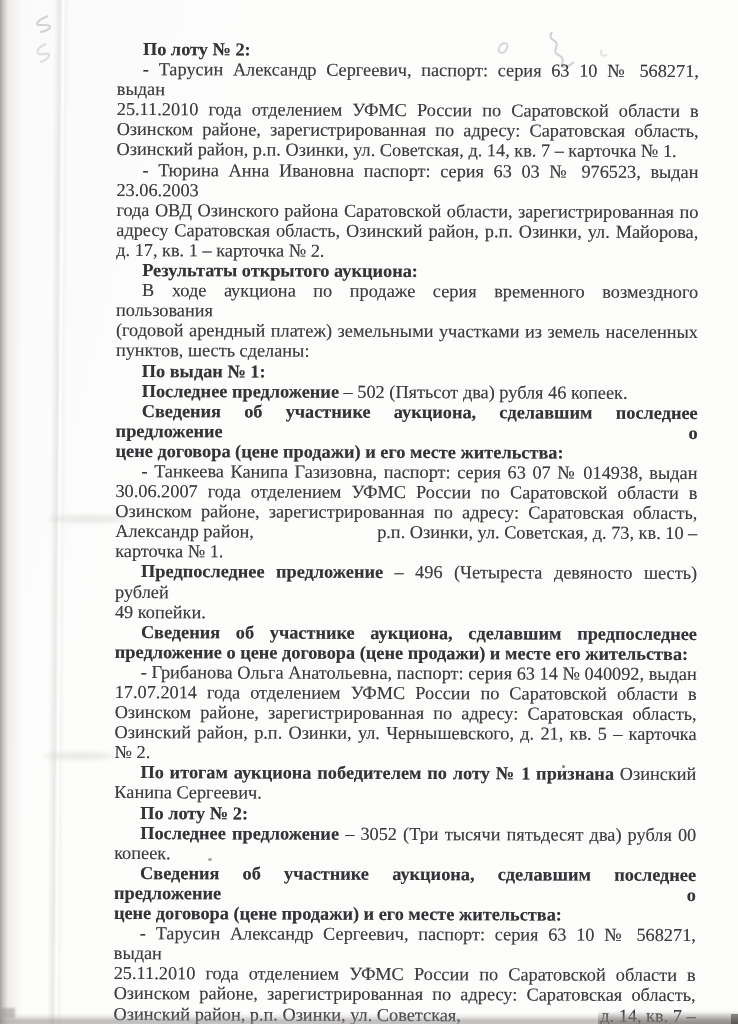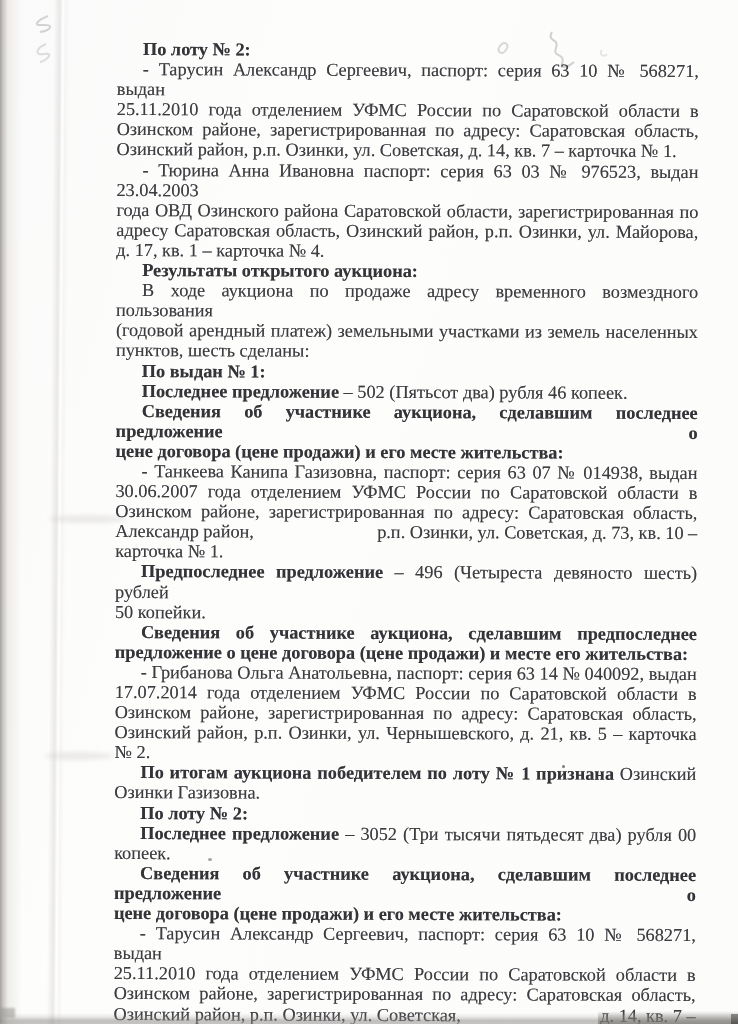--- a/index.html
+++ b/index.html
@@ -83,50 +83,50 @@
     <path d="M66 8 C60 18 74 14 70 24 C66 34 80 28 76 40 C74 46 84 42 88 38" fill="none" stroke="#adadb2" stroke-width="2" opacity="0.55"></path>
     <path d="M116 26 C112 30 118 34 121 30" fill="none" stroke="#c0c0c4" stroke-width="2" opacity="0.4"></path>
   </svg>
 
   <div class="textblock">
       <div class="line lastline indent"><span class="seg bold">По лоту № 2:</span></div>
       <div class="line indent"><span class="seg">- Тарусин Александр Сергеевич, паспорт: серия 63 10 № 568271, выдан</span></div>
       <div class="line"><span class="seg">25.11.2010 года отделением УФМС России по Саратовской области в</span></div>
       <div class="line"><span class="seg">Озинском районе, зарегистрированная по адресу: Саратовская область,</span></div>
       <div class="line lastline"><span class="seg">Озинский район, р.п. Озинки, ул. Советская, д. 14, кв. 7 – карточка № 1.</span></div>
-      <div class="line indent"><span class="seg">- Тюрина Анна Ивановна паспорт: серия 63 03 № 976523, выдан 23.04.2003</span></div>
+      <div class="line indent"><span class="seg">- Тюрина Анна Ивановна паспорт: серия 63 03 № 976523, выдан 23.06.2003</span></div>
       <div class="line"><span class="seg">года ОВД Озинского района Саратовской области, зарегистрированная по</span></div>
       <div class="line"><span class="seg">адресу Саратовская область, Озинский район, р.п. Озинки, ул. Майорова,</span></div>
-      <div class="line lastline"><span class="seg">д. 17, кв. 1 – карточка № 4.</span></div>
+      <div class="line lastline"><span class="seg">д. 17, кв. 1 – карточка № 2.</span></div>
       <div class="line lastline indent"><span class="seg bold">Результаты открытого аукциона:</span></div>
-      <div class="line indent"><span class="seg">В ходе аукциона по продаже адресу временного возмездного пользования</span></div>
+      <div class="line indent"><span class="seg">В ходе аукциона по продаже серия временного возмездного пользования</span></div>
       <div class="line"><span class="seg">(годовой арендный платеж) земельными участками из земель населенных</span></div>
       <div class="line lastline"><span class="seg">пунктов, шесть сделаны:</span></div>
       <div class="line lastline indent"><span class="seg bold">По выдан № 1:</span></div>
       <div class="line lastline indent"><span class="seg bold">Последнее предложение</span><span class="seg"> – 502 (Пятьсот два) рубля 46 копеек.</span></div>
       <div class="line indent"><span class="seg bold">Сведения об участнике аукциона, сделавшим последнее предложение о</span></div>
       <div class="line lastline"><span class="seg bold">цене договора (цене продажи) и его месте жительства:</span></div>
       <div class="line indent"><span class="seg">- Танкеева Канипа Газизовна, паспорт: серия 63 07 № 014938, выдан</span></div>
       <div class="line"><span class="seg">30.06.2007 года отделением УФМС России по Саратовской области в</span></div>
       <div class="line"><span class="seg">Озинском районе, зарегистрированная по адресу: Саратовская область,</span></div>
       <div class="line split">
         <span class="seg-group"><span class="seg">Александр район,</span></span>
         <span class="seg-group"><span class="seg">р.п. Озинки, ул. Советская, д. 73, кв. 10 –</span></span>
       </div>
       <div class="line lastline"><span class="seg">карточка № 1.</span></div>
       <div class="line indent"><span class="seg bold">Предпоследнее предложение</span><span class="seg"> – 496 (Четыреста девяносто шесть) рублей</span></div>
-      <div class="line lastline"><span class="seg">50 копейки.</span></div>
+      <div class="line lastline"><span class="seg">49 копейки.</span></div>
       <div class="line indent"><span class="seg bold">Сведения об участнике аукциона, сделавшим предпоследнее</span></div>
       <div class="line lastline"><span class="seg bold">предложение о цене договора (цене продажи) и месте его жительства:</span></div>
       <div class="line indent"><span class="seg">- Грибанова Ольга Анатольевна, паспорт: серия 63 14 № 040092, выдан</span></div>
       <div class="line"><span class="seg">17.07.2014 года отделением УФМС России по Саратовской области в</span></div>
       <div class="line"><span class="seg">Озинском районе, зарегистрированная по адресу: Саратовская область,</span></div>
       <div class="line lastline"><span class="seg">Озинский район, р.п. Озинки, ул. Чернышевского, д. 21, кв. 5 – карточка № 2.</span></div>
       <div class="line indent"><span class="seg bold">По итогам аукциона победителем по лоту № 1 признана</span><span class="seg"> Озинский</span></div>
-      <div class="line lastline"><span class="seg">Озинки Газизовна.</span></div>
+      <div class="line lastline"><span class="seg">Канипа Сергеевич.</span></div>
       <div class="line lastline indent"><span class="seg bold">По лоту № 2:</span></div>
       <div class="line indent"><span class="seg bold">Последнее предложение</span><span class="seg"> – 3052 (Три тысячи пятьдесят два) рубля 00</span></div>
       <div class="line lastline"><span class="seg">копеек.</span></div>
       <div class="line indent"><span class="seg bold">Сведения об участнике аукциона, сделавшим последнее предложение о</span></div>
       <div class="line lastline"><span class="seg bold">цене договора (цене продажи) и его месте жительства:</span></div>
       <div class="line indent"><span class="seg">- Тарусин Александр Сергеевич, паспорт: серия 63 10 № 568271, выдан</span></div>
       <div class="line"><span class="seg">25.11.2010 года отделением УФМС России по Саратовской области в</span></div>
       <div class="line"><span class="seg">Озинском районе, зарегистрированная по адресу: Саратовская область,</span></div>
       <div class="line split">
         <span class="seg-group"><span class="seg">Озинский район, р.п. Озинки, ул. Советская,</span></span>

